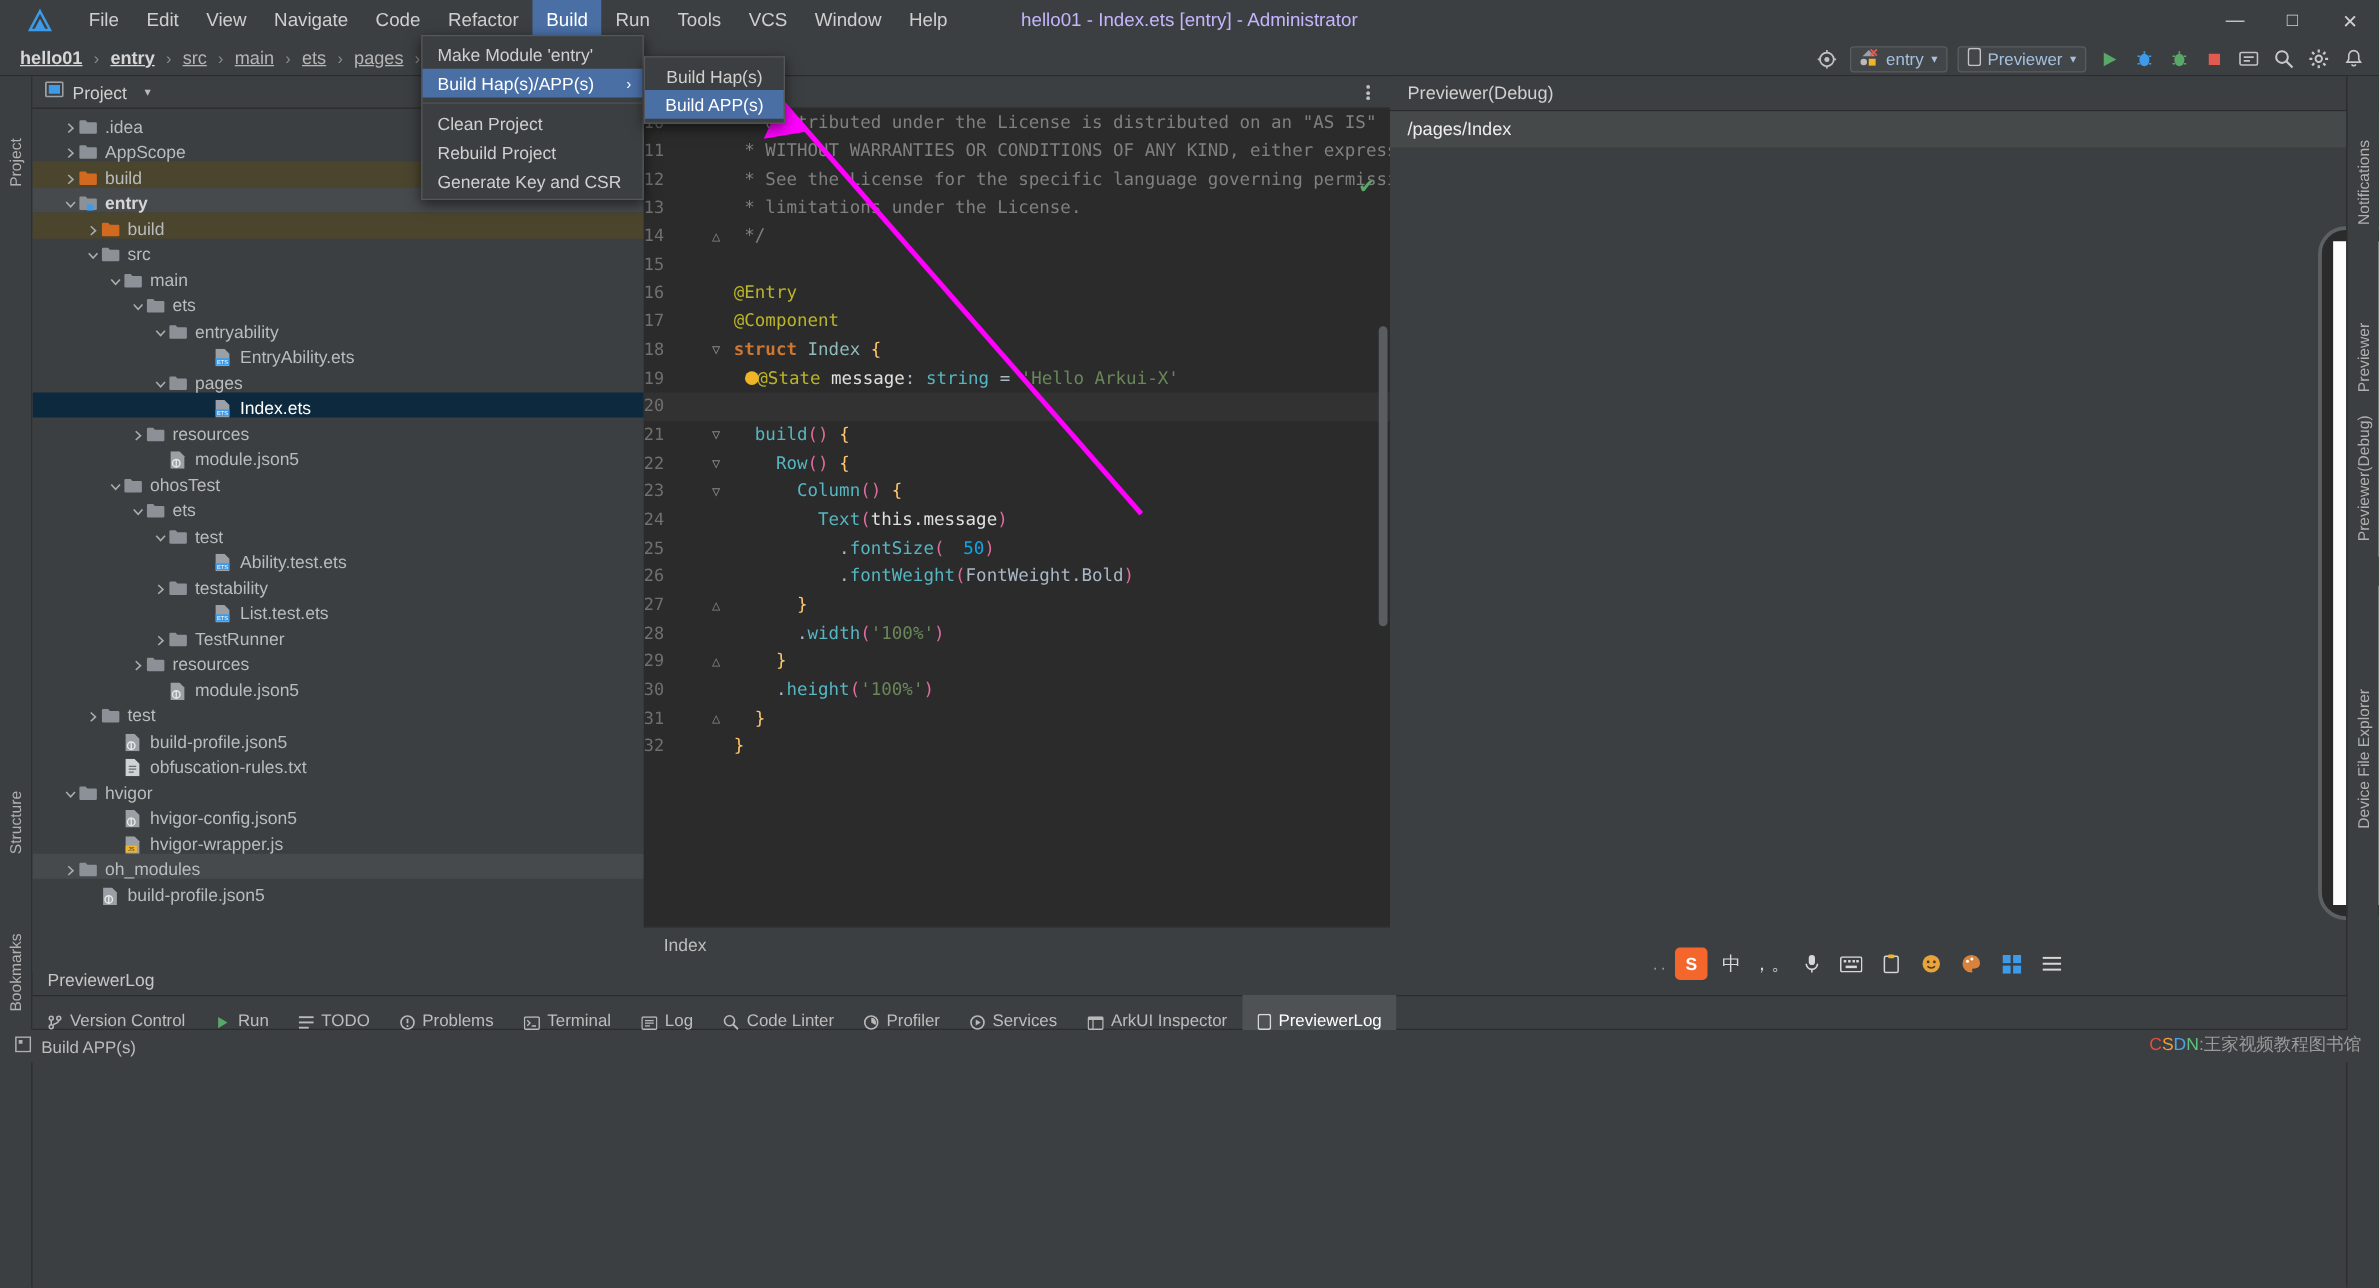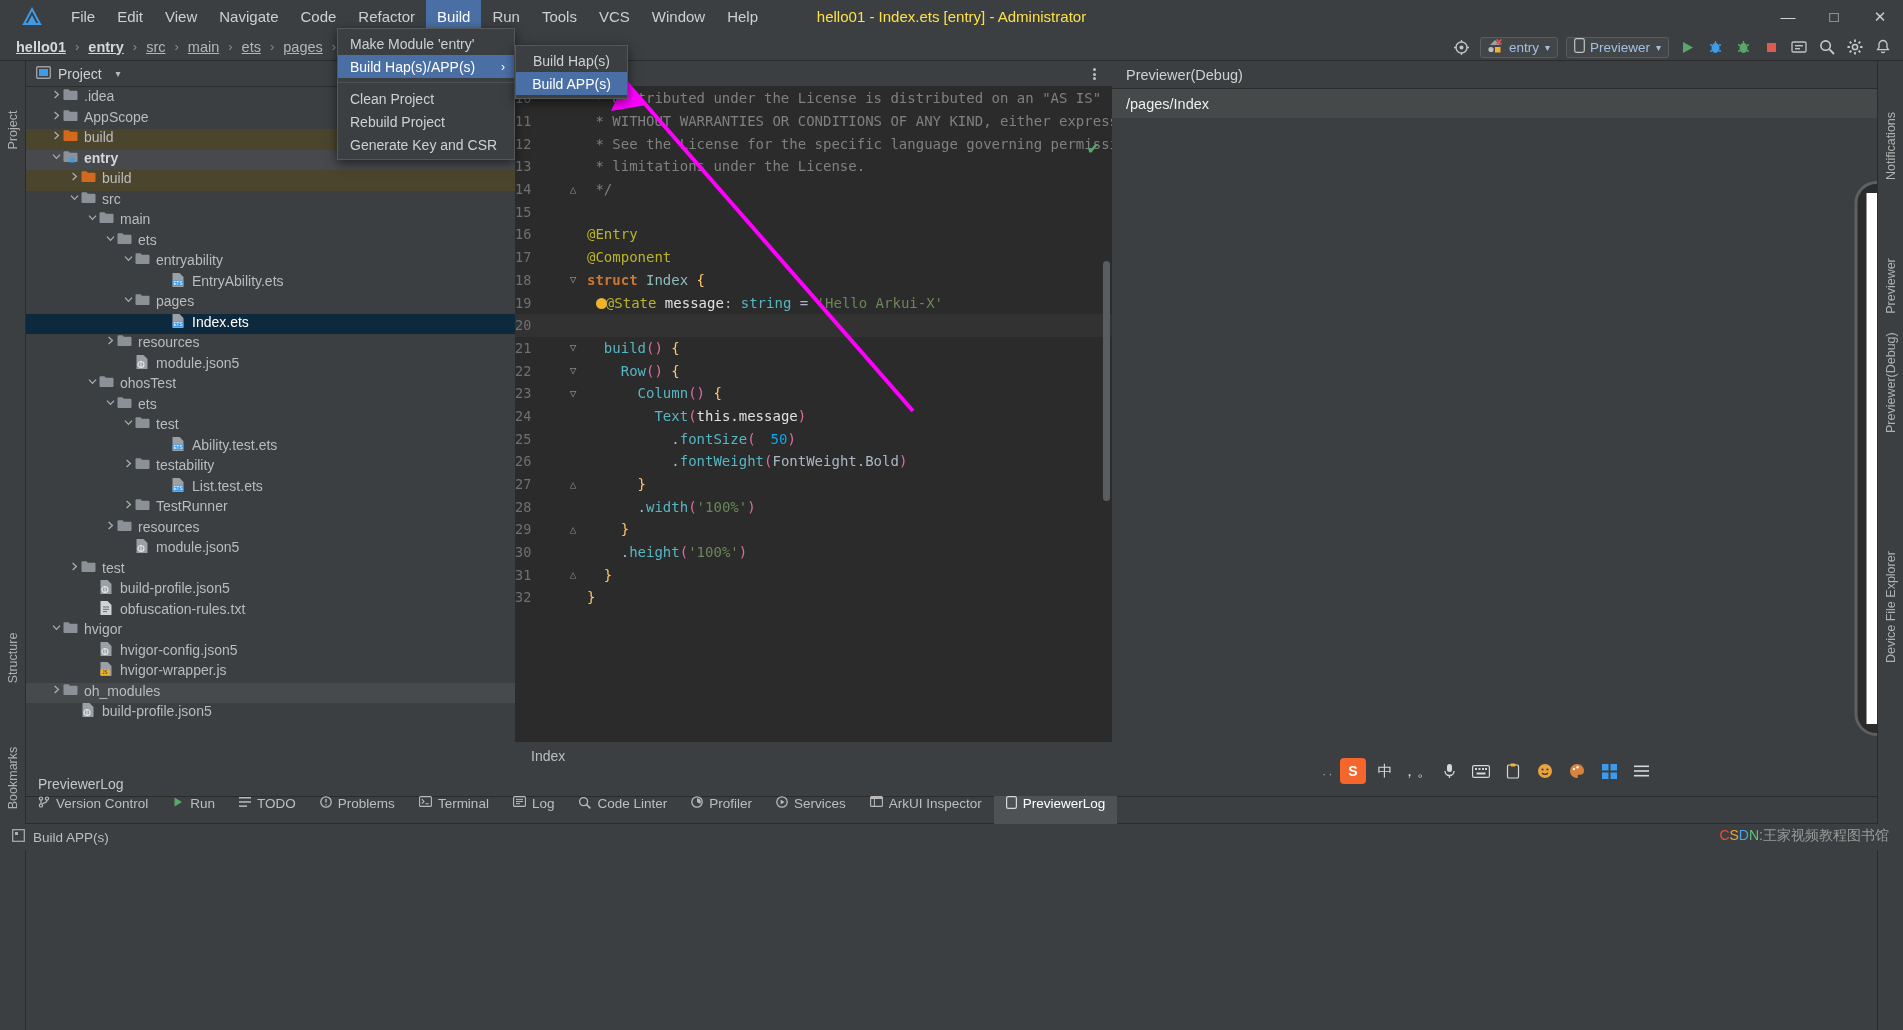--- a/index.html
+++ b/index.html
@@ -10,21 +10,21 @@
   
   .titlebar { position:absolute; left:0; top:0; width:1903px; height:33px;
     background:#3c3f41; display:flex; align-items:center; }
   .logo { width:28px; height:28px; margin-left:18px; display:flex;
     align-items:center; justify-content:center; }
   .menubar { display:flex; align-items:center; margin-left:14px; height:33px; }
   .menu-item { padding:4px 11px; font-size:15px; color:#cfcfcf; height:33px;
     display:flex; align-items:center; }
   .menu-item.active { background:#4a6fa5; color:#fff; }
   .title-center { position:absolute; left:0; right:0; text-align:center;
-    font-size:15px; color:#fde047; pointer-events:none; }
+    font-size:15px; color:#c4b5fd; pointer-events:none; }
   .win-ctrls { position:absolute; right:0; top:0; height:33px; display:flex; }
   .win-btn { width:46px; height:33px; display:flex; align-items:center;
     justify-content:center; font-size:15px; color:#cfcfcf; }
 
   
   .navbar { position:absolute; left:0; top:33px; width:1903px; height:28px;
     background:#3c3f41; display:flex; align-items:center;
     border-bottom:1px solid #2b2b2b; }
   .crumbs { display:flex; align-items:center; margin-left:14px; font-size:14.5px; }
   .crumb { color:#b5b5b5; padding:0 2px;text-decoration:underline; }
@@ -49,21 +49,21 @@
     transform-origin:center; white-space:nowrap; }
 
   
   .projpanel { position:absolute; left:26px; top:61px; width:489px; height:718px;
     background:#3c3f41; }
   .panel-head { height:26px; display:flex; align-items:center; padding-left:10px;
     border-bottom:1px solid #2b2b2b; }
   .panel-head-title { font-size:14px; color:#d0d0d0; margin-left:7px; }
   .tree { position:absolute; top:27px; left:0; right:0; bottom:0;
     overflow:hidden; background:#3c3f41; }
-  .trow { height:20.5px; display:flex; align-items:flex-start; font-size:14px;
+  .trow { height:20.5px; display:flex; align-items:flex-end; font-size:14px;
     color:#b9bcbf; white-space:nowrap; }
   .trow.sel { background:#0d293e; color:#ffffff; }
   .trow.build { background:#4b452e; }
   .trow.hl { background:#464a4d; }
   .arrow { width:13px; height:13px; display:flex; align-items:center;
     justify-content:center; flex:0 0 13px; }
   .ficon { width:15px; height:14px; flex:0 0 15px; margin-right:5px; }
   .tlabel { margin-left:1px; }
   .tlabel.b { font-weight:bold; color:#d6d6d6; }
 
@@ -131,21 +131,21 @@
   .dots { position:absolute; left:1322px; top:766px; color:#a0a0a0;
     font-size:13px; letter-spacing:2px; }
 
   
   .loglabel { position:absolute; left:26px; top:770px; width:1100px; height:28px;
     display:flex; align-items:center; padding-left:12px; font-size:14px;
     color:#c6c6c6; }
   .toolbar-bottom { position:absolute; left:26px; top:796px; width:1851px;
     height:28px; display:flex; align-items:center; border-top:1px solid #2b2b2b;
     border-bottom:1px solid #2b2b2b; background:#3c3f41; }
-  .tw { display:flex; align-items:flex-start; height:28px; padding:0 12px;
+  .tw { display:flex; align-items:flex-end; height:28px; padding:0 12px;
     font-size:13.5px; color:#bdbdbd; }
   .tw.sel { background:#4e5254; color:#ffffff; }
   .tw .g { margin-right:6px; display:flex; align-items:center; }
 
   .statusbar { position:absolute; left:0; top:824px; width:1903px; height:26px;
     display:flex; align-items:center; padding-left:12px; font-size:13.5px;
     color:#bdbdbd; background:#3c3f41; }
   .watermark { position:absolute; right:14px; top:827px; font-size:14px; }
   .wm-c { color:#e94c3d; } .wm-s { color:#f29f3d; } .wm-d { color:#4da3e8; }
   .wm-n { color:#5ec27a; } .wm-rest { color:#9a9a9a; }

